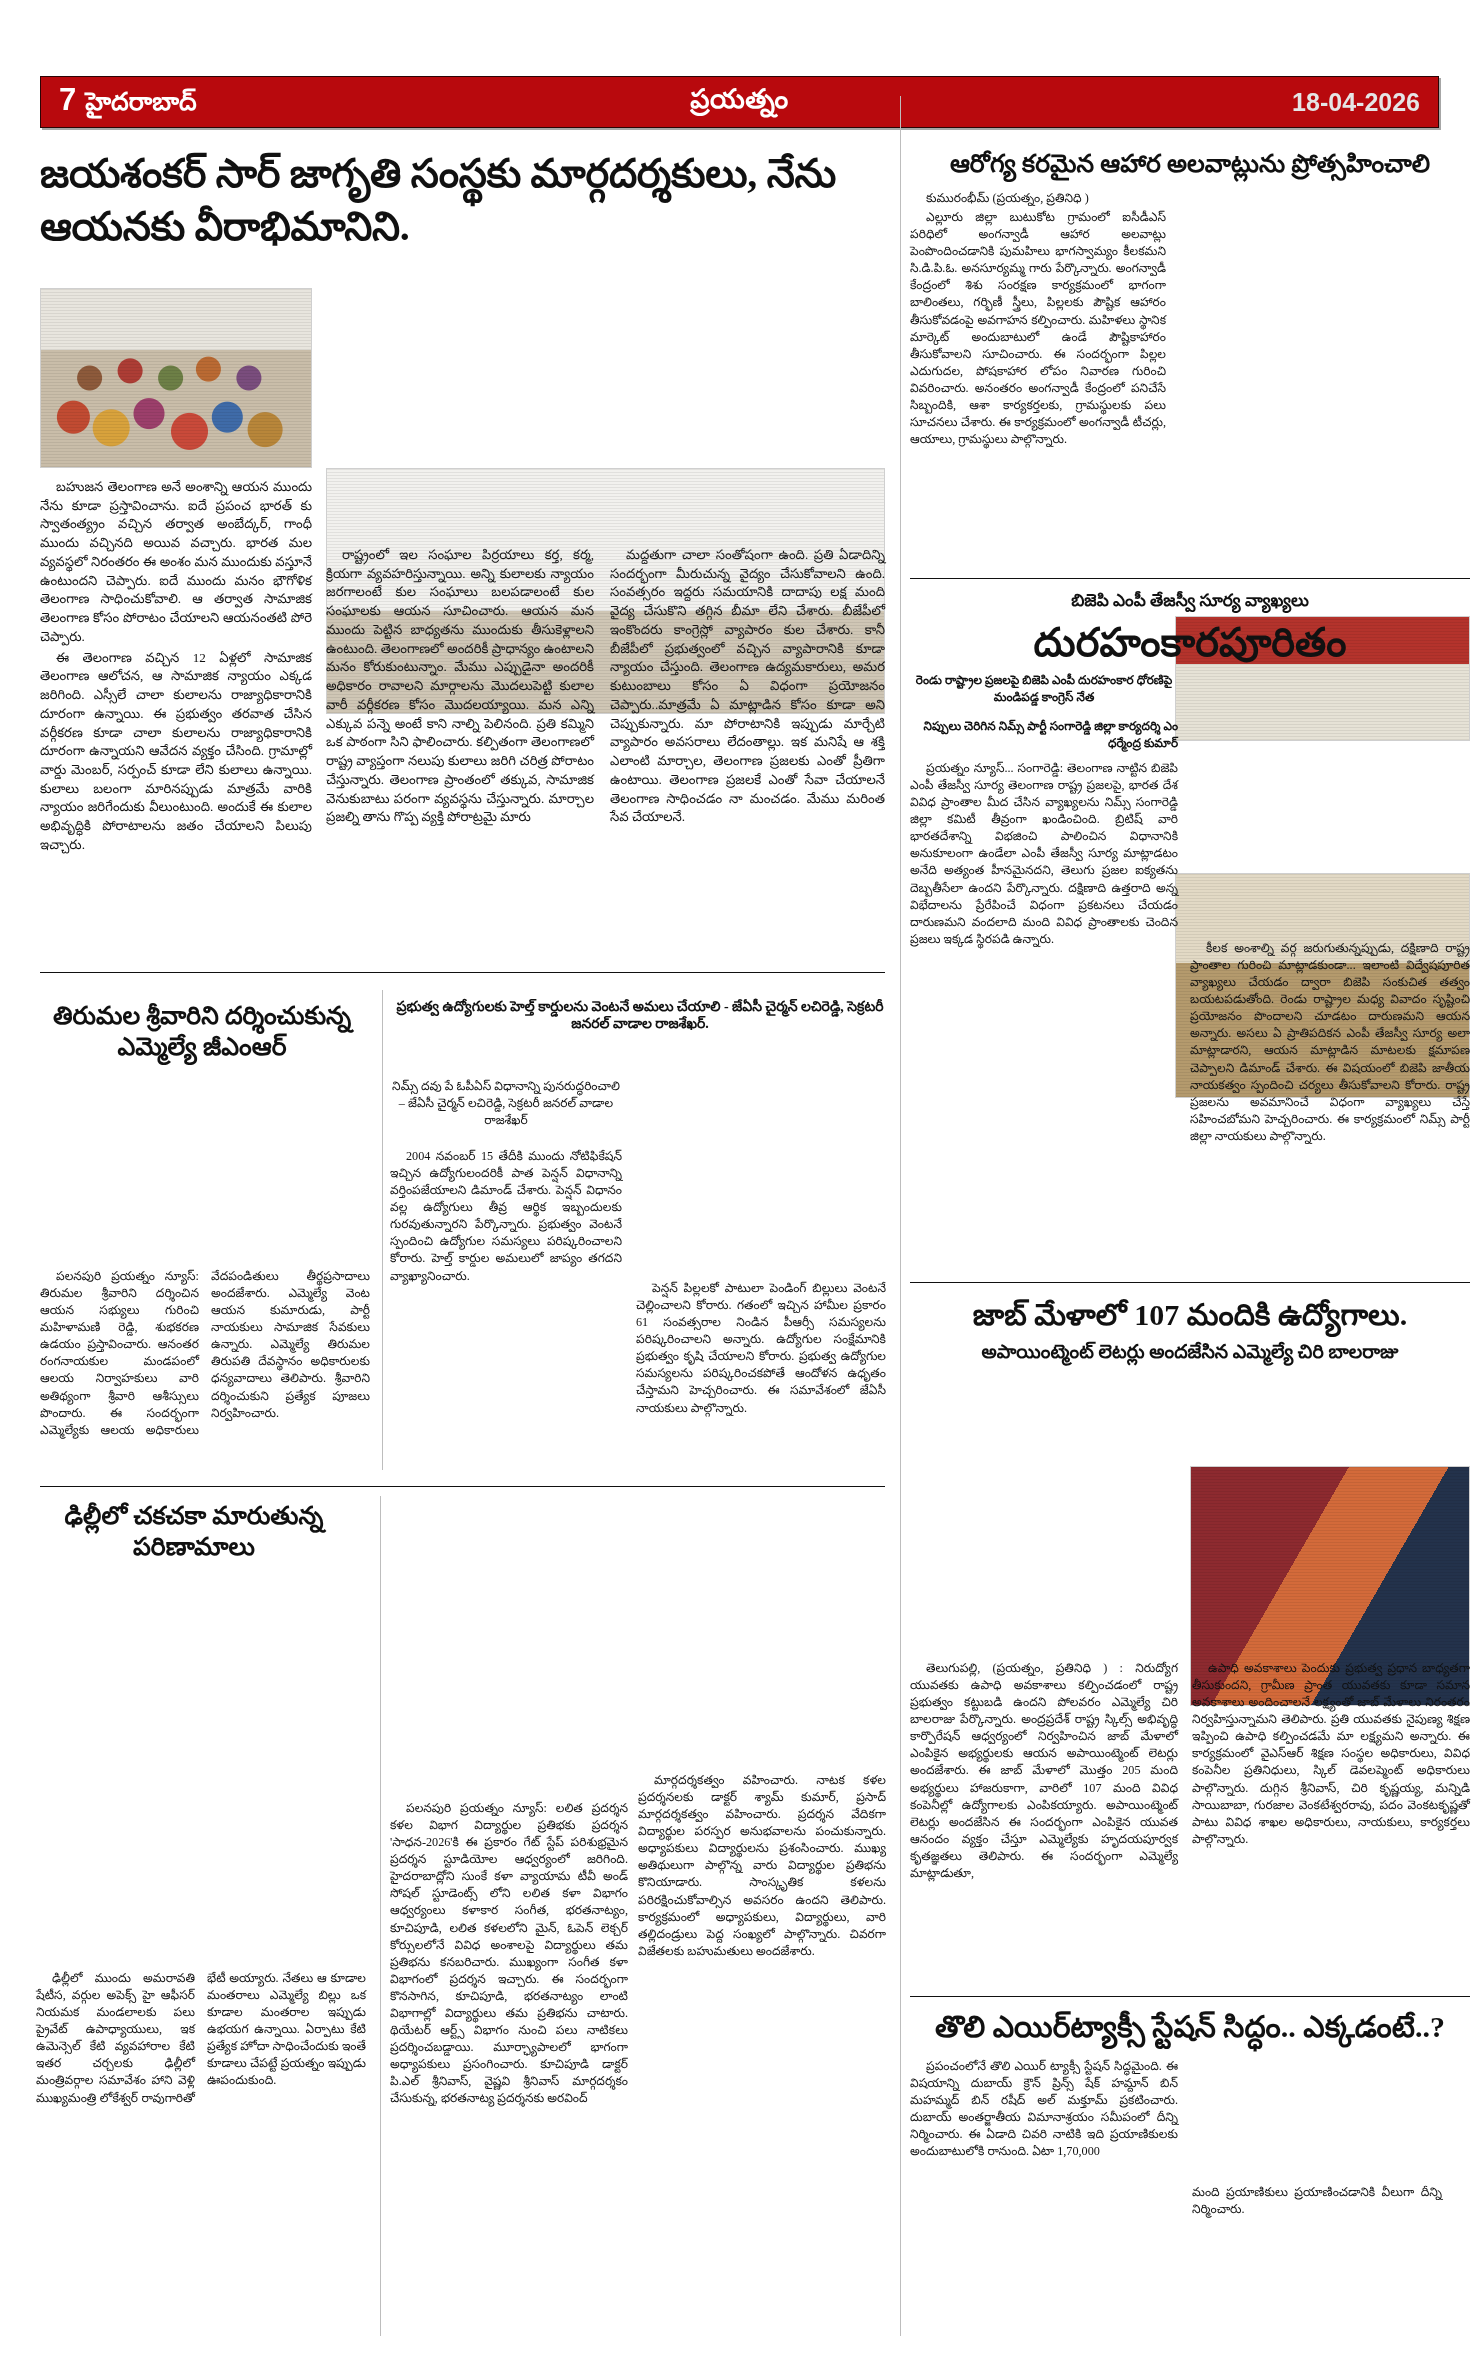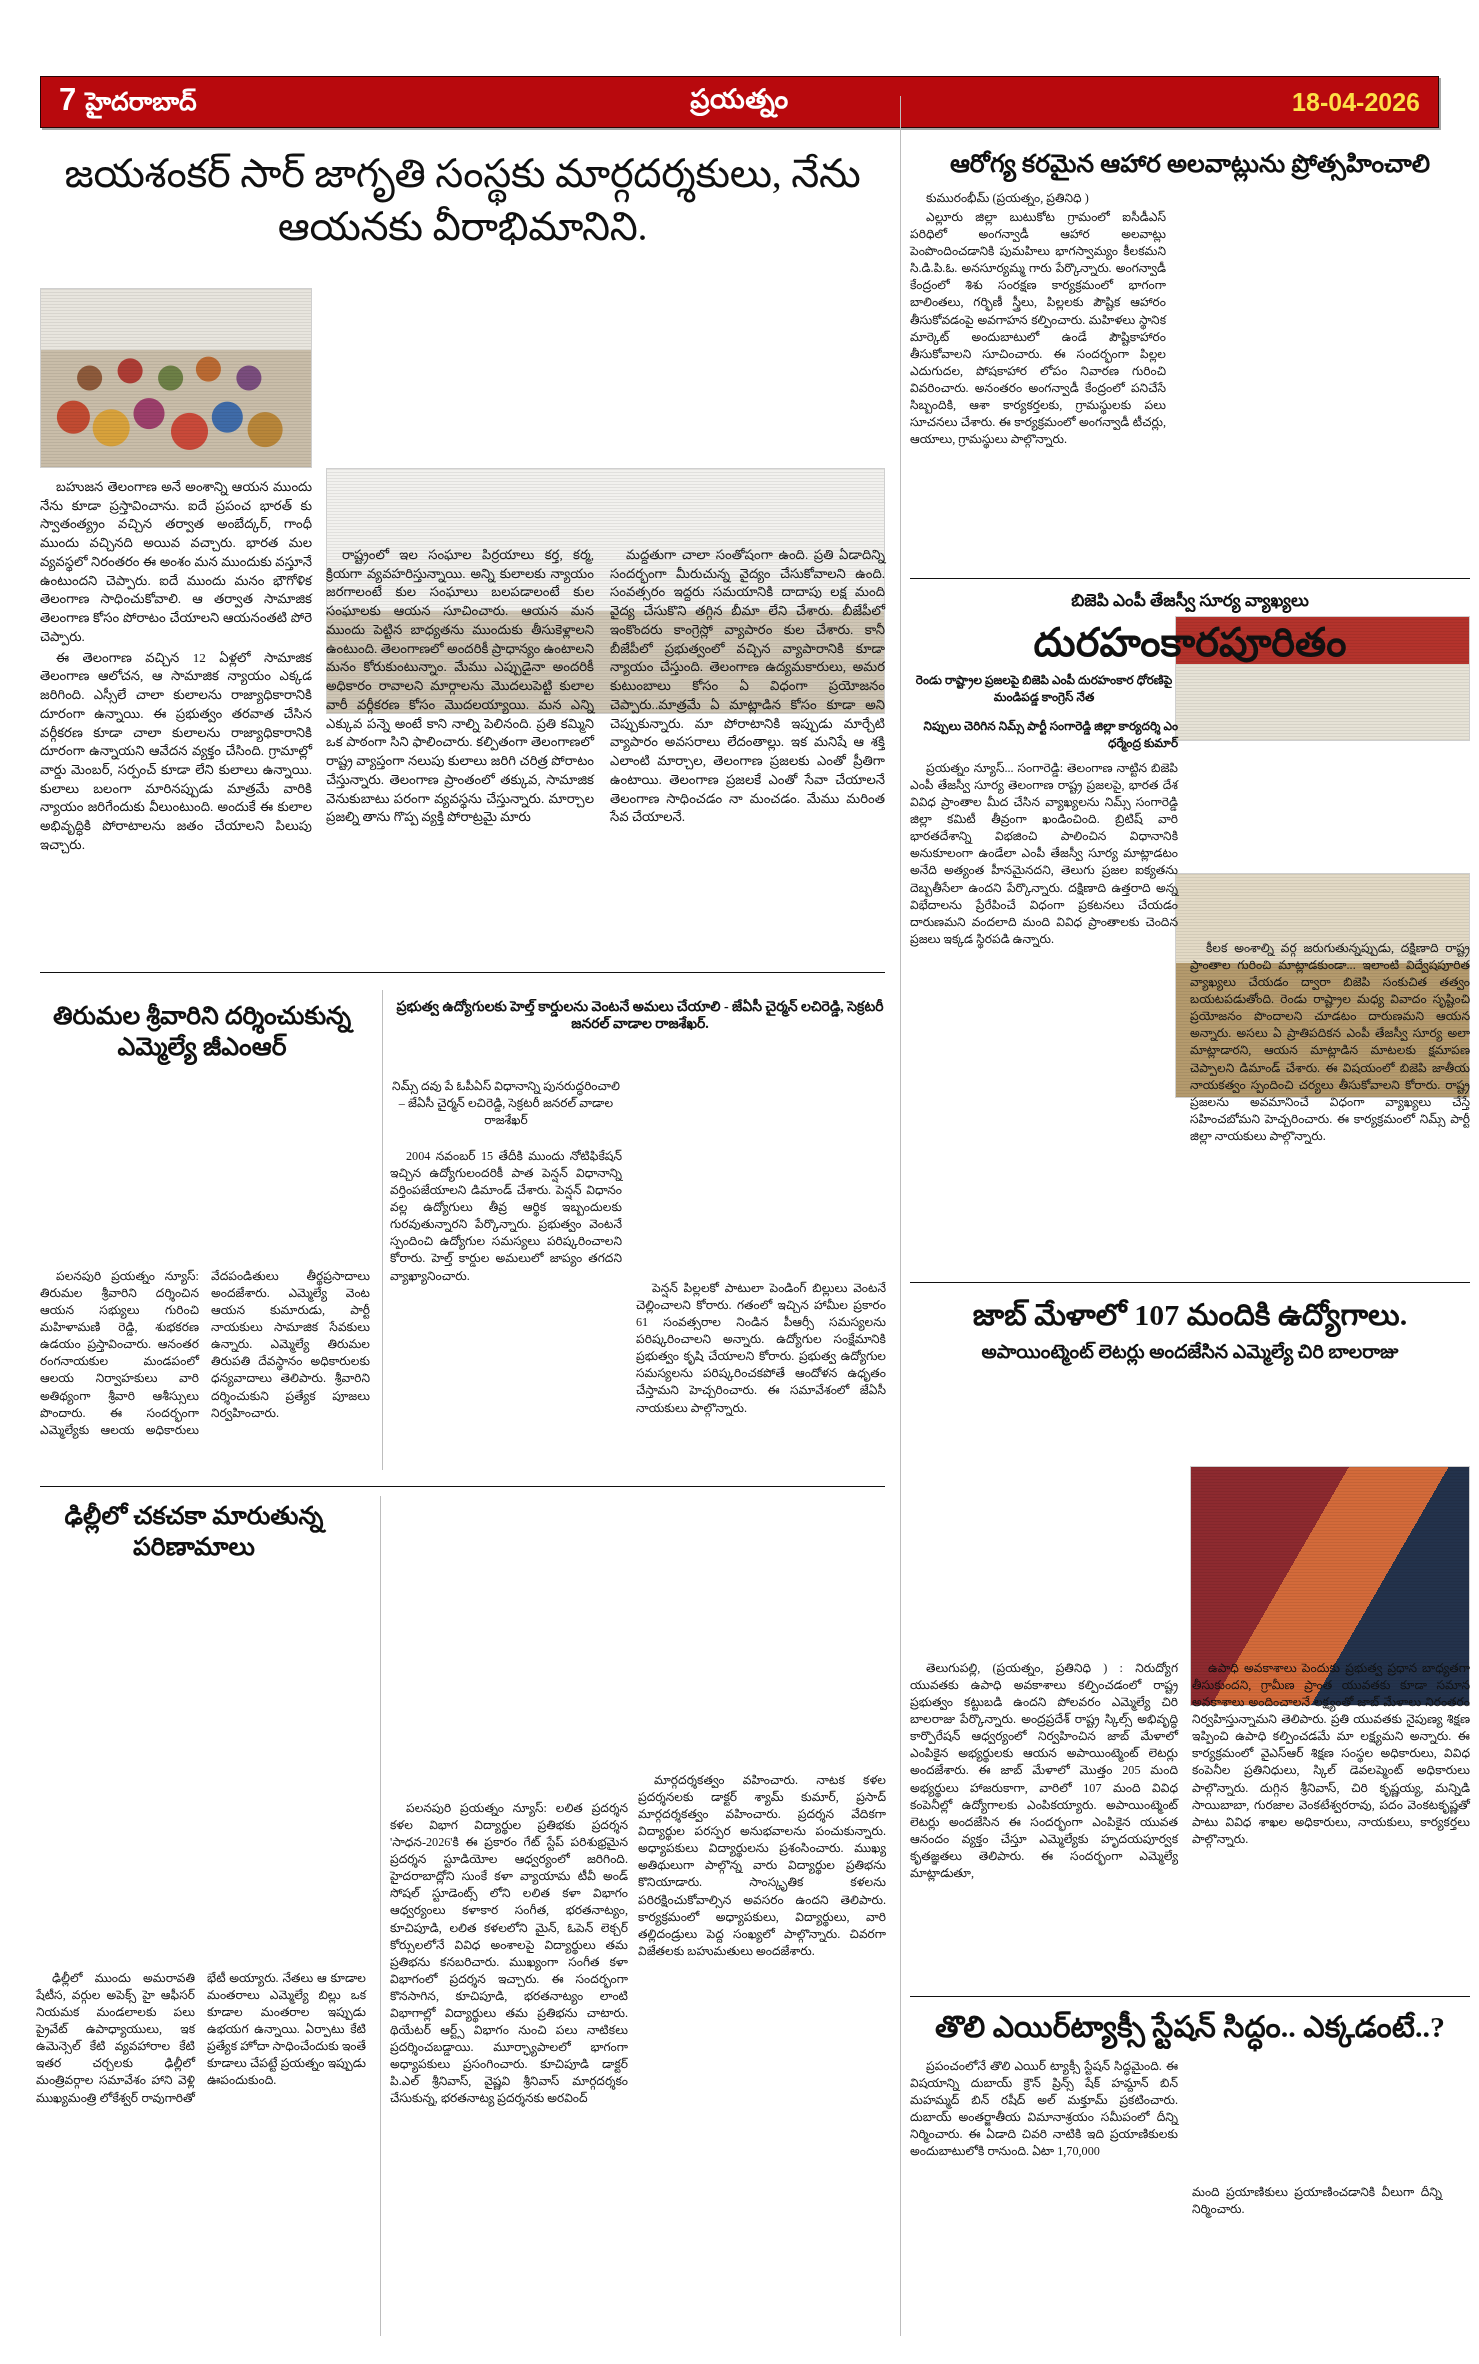--- a/index.html
+++ b/index.html
@@ -19,28 +19,28 @@
     background:#b8090d;border:1px solid #2b0405;
     display:flex;align-items:center;justify-content:space-between;
     padding:0 18px;box-sizing:border-box;
     box-shadow:2px 2px 0 rgba(0,0,0,.35);
   }
   .mast-left{display:flex;align-items:baseline;gap:9px;color:#fff;}
   .mast-pageno{font-size:31px;font-weight:bold;font-family:"Liberation Sans",sans-serif;}
   .mast-city{font-size:25px;font-weight:bold;}
   .mast-title{color:#fff;font-size:27px;font-weight:bold;letter-spacing:.5px;
     position:absolute;left:0;right:0;text-align:center;pointer-events:none;}
-  .mast-date{color:#fde047;font-size:25px;font-weight:bold;font-family:"Liberation Sans",sans-serif;z-index:2;}
+  .mast-date{color:#e5e5e5;font-size:25px;font-weight:bold;font-family:"Liberation Sans",sans-serif;z-index:2;}
 
   
   .col{position:absolute;box-sizing:border-box;}
 
   h1.lead{
     position:absolute;left:40px;top:148px;width:845px;
-    text-align:center;font-size:40px;line-height:1.32;font-weight:normal;margin:0;
+    font-size:40px;line-height:1.32;font-weight:bold;margin:0;
     letter-spacing:-.3px;
   }
 
   .rule{background:#111;position:absolute;}
   .vrule{width:1px;background:#bdbdbd;position:absolute;}
 
   .hl{ 
     font-weight:bold;text-align:center;margin:0;line-height:1.24;
   }
   .hl-xl{font-size:40px;}

